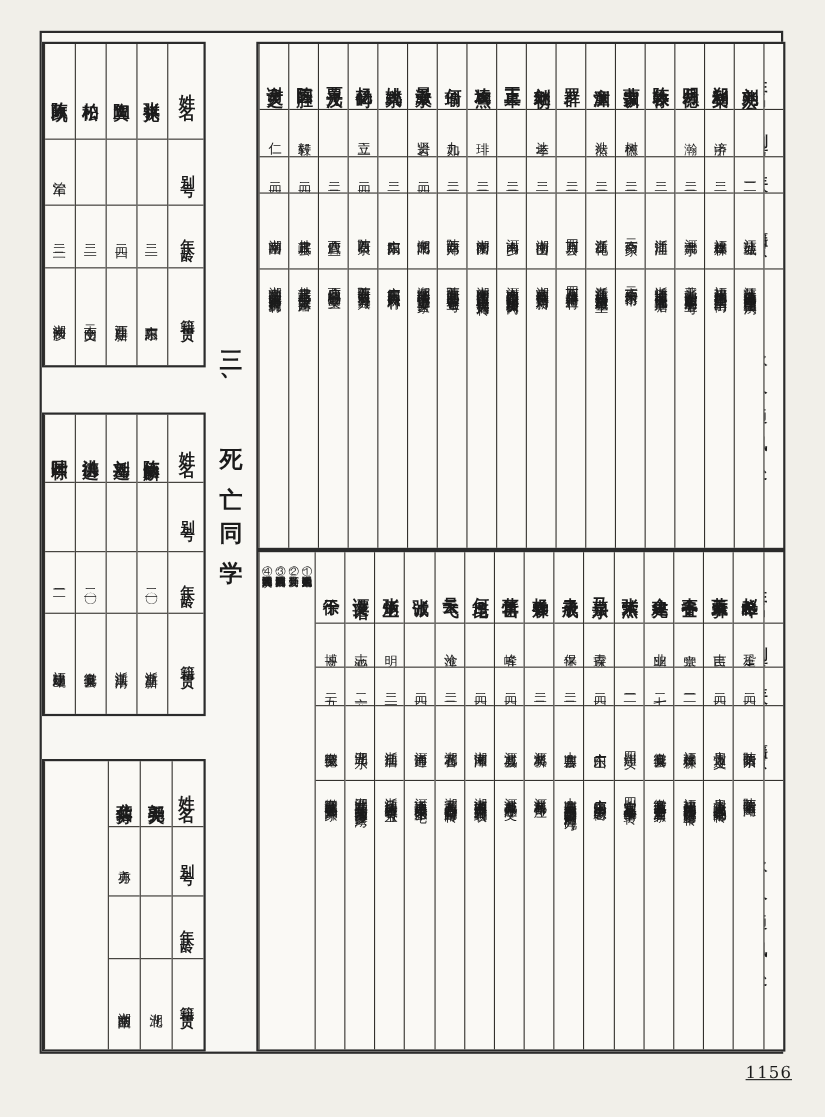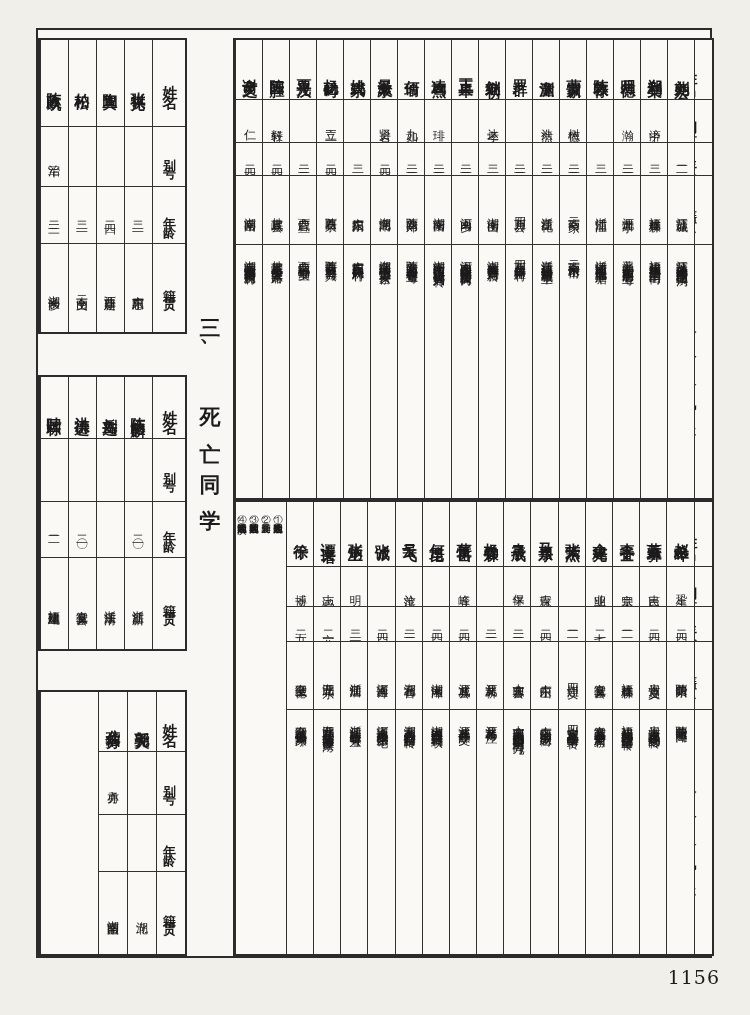--- a/index.html
+++ b/index.html
@@ -52,22 +52,22 @@
 
   .notes { height:100%; writing-mode:vertical-rl; text-orientation:upright;
            font-size:9.5px; line-height:12px; letter-spacing:0;
            padding:5px 2px 0 0; white-space:pre-line; text-align:start; }
 
   .title-strip { position:absolute; left:149px; top:0; width:46px; height:100%; }
   .title-text  { width:100%; height:100%; writing-mode:vertical-rl; text-orientation:upright;
                  font-size:21px; font-weight:bold; letter-spacing:34px; line-height:46px;
                  padding-top:272px; text-align:start; }
 
-  .pageno { position:absolute; right:30px; top:966px; font-size:19px; letter-spacing:1px;
-            font-family:"DejaVu Serif","Liberation Serif",serif; }
+  .pageno { position:absolute; right:30px; top:966px; font-size:15px; letter-spacing:1px;
+            font-family:"DejaVu Serif","Liberation Serif",serif;text-decoration:underline; }
 </style>
 </head>
 <body>
 
 <div class="page">
   <div class="frame">
 
     <div class="vtable t-top">
       <div class="col hcol">
         <div class="cell cn hc">姓名</div>

